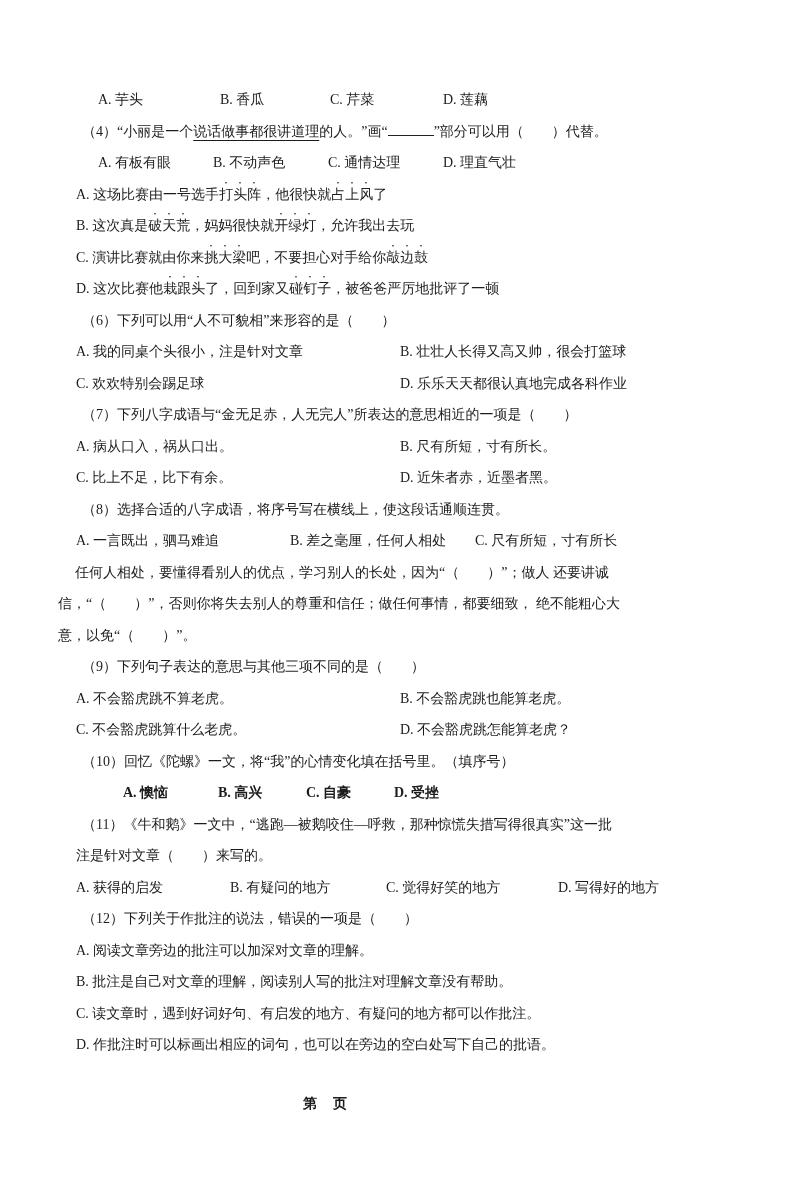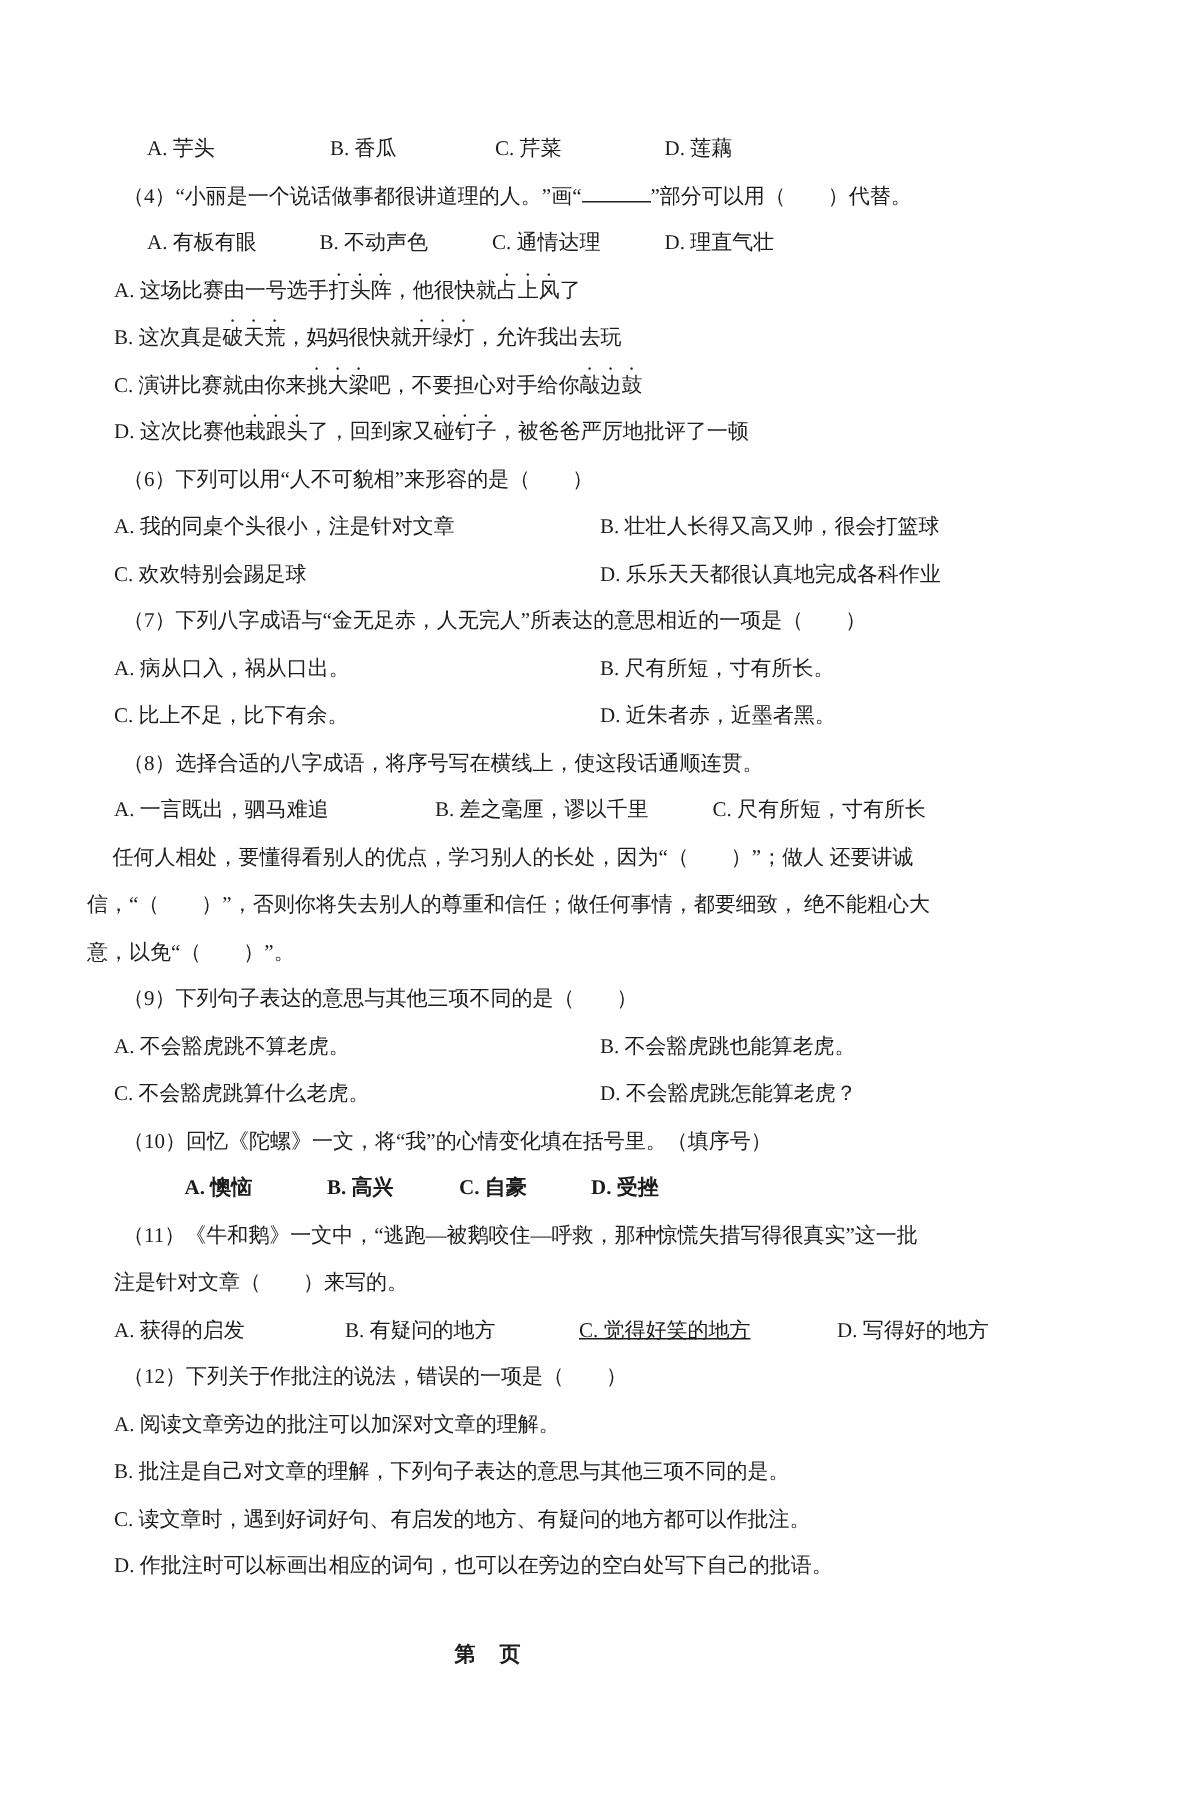--- a/index.html
+++ b/index.html
@@ -29,28 +29,28 @@
   .w2 { display: inline-block; width: 110px; }
   .w3 { display: inline-block; width: 113px; }
   .v1 { display: inline-block; width: 115px; }
   .e1 { display: inline-block; width: 214px; }
   .e2 { display: inline-block; width: 185px; }
   .t1 { display: inline-block; width: 95px; }
   .t2 { display: inline-block; width: 88px; }
   .f1 { display: inline-block; margin-right: 24px; }
   .o1 { display: inline-block; width: 154px; }
   .o2 { display: inline-block; width: 156px; }
-  .o3 { display: inline-block; width: 172px; text-decoration: underline; }
+  .o3 { display: inline-block; width: 172px; }
   .dot {
     -webkit-text-emphasis: filled dot;
     -webkit-text-emphasis-position: over right;
     text-emphasis: filled dot;
     text-emphasis-position: over right;
   }
-  .ul { text-underline-offset: 4px; }
+  .ul { text-decoration: underline; text-underline-offset: 4px; }
   .blank {
     display: inline-block; width: 46px; height: 13px;
     border-bottom: 1.5px solid #222; vertical-align: baseline;
   }
   .footer {
     margin-top: 27px; text-align: center;
     font-weight: bold; letter-spacing: 1px;
   }
 </style>
 </head>
@@ -93,21 +93,21 @@
   <div class="line q">（7）下列八字成语与“金无足赤，人无完人”所表达的意思相近的一项是（　　）</div>
   <div class="line opt">
     <span class="colA">A. 病从口入，祸从口出。</span><span>B. 尺有所短，寸有所长。</span>
   </div>
   <div class="line opt">
     <span class="colA">C. 比上不足，比下有余。</span><span>D. 近朱者赤，近墨者黑。</span>
   </div>
 
   <div class="line q">（8）选择合适的八字成语，将序号写在横线上，使这段话通顺连贯。</div>
   <div class="line opt">
-    <span class="e1">A. 一言既出，驷马难追</span><span class="e2">B. 差之毫厘，谬以千里</span><span>C. 尺有所短，寸有所长</span>
+    <span class="e1">A. 一言既出，驷马难追</span><span class="e2">B. 差之毫厘，任何人相处</span><span>C. 尺有所短，寸有所长</span>
   </div>
   <div class="line para indent1">任何人相处，要懂得看别人的优点，学习别人的长处，因为“（　　）”；做人 还要讲诚</div>
   <div class="line para">信，“（　　）”，否则你将失去别人的尊重和信任；做任何事情，都要细致， 绝不能粗心大</div>
   <div class="line para">意，以免“（　　）”。</div>
 
   <div class="line q">（9）下列句子表达的意思与其他三项不同的是（　　）</div>
   <div class="line opt">
     <span class="colA">A. 不会豁虎跳不算老虎。</span><span>B. 不会豁虎跳也能算老虎。</span>
   </div>
   <div class="line opt">
@@ -120,19 +120,19 @@
   </div>
 
   <div class="line q">（11）《牛和鹅》一文中，“逃跑—被鹅咬住—呼救，那种惊慌失措写得很真实”这一批</div>
   <div class="line opt">注是针对文章（　　）来写的。</div>
   <div class="line opt">
     <span class="o1">A. 获得的启发</span><span class="o2">B. 有疑问的地方</span><span class="o3">C. 觉得好笑的地方</span><span>D. 写得好的地方</span>
   </div>
 
   <div class="line q">（12）下列关于作批注的说法，错误的一项是（　　）</div>
   <div class="line opt">A. 阅读文章旁边的批注可以加深对文章的理解。</div>
-  <div class="line opt">B. 批注是自己对文章的理解，下列句子表达的意思与其他三项不同的是。</div>
+  <div class="line opt">B. 批注是自己对文章的理解，阅读别人写的批注对理解文章没有帮助。</div>
   <div class="line opt">C. 读文章时，遇到好词好句、有启发的地方、有疑问的地方都可以作批注。</div>
   <div class="line opt">D. 作批注时可以标画出相应的词句，也可以在旁边的空白处写下自己的批语。</div>
 
   <div class="line footer">第　页</div>
 
 </div>
 
 </body></html>

